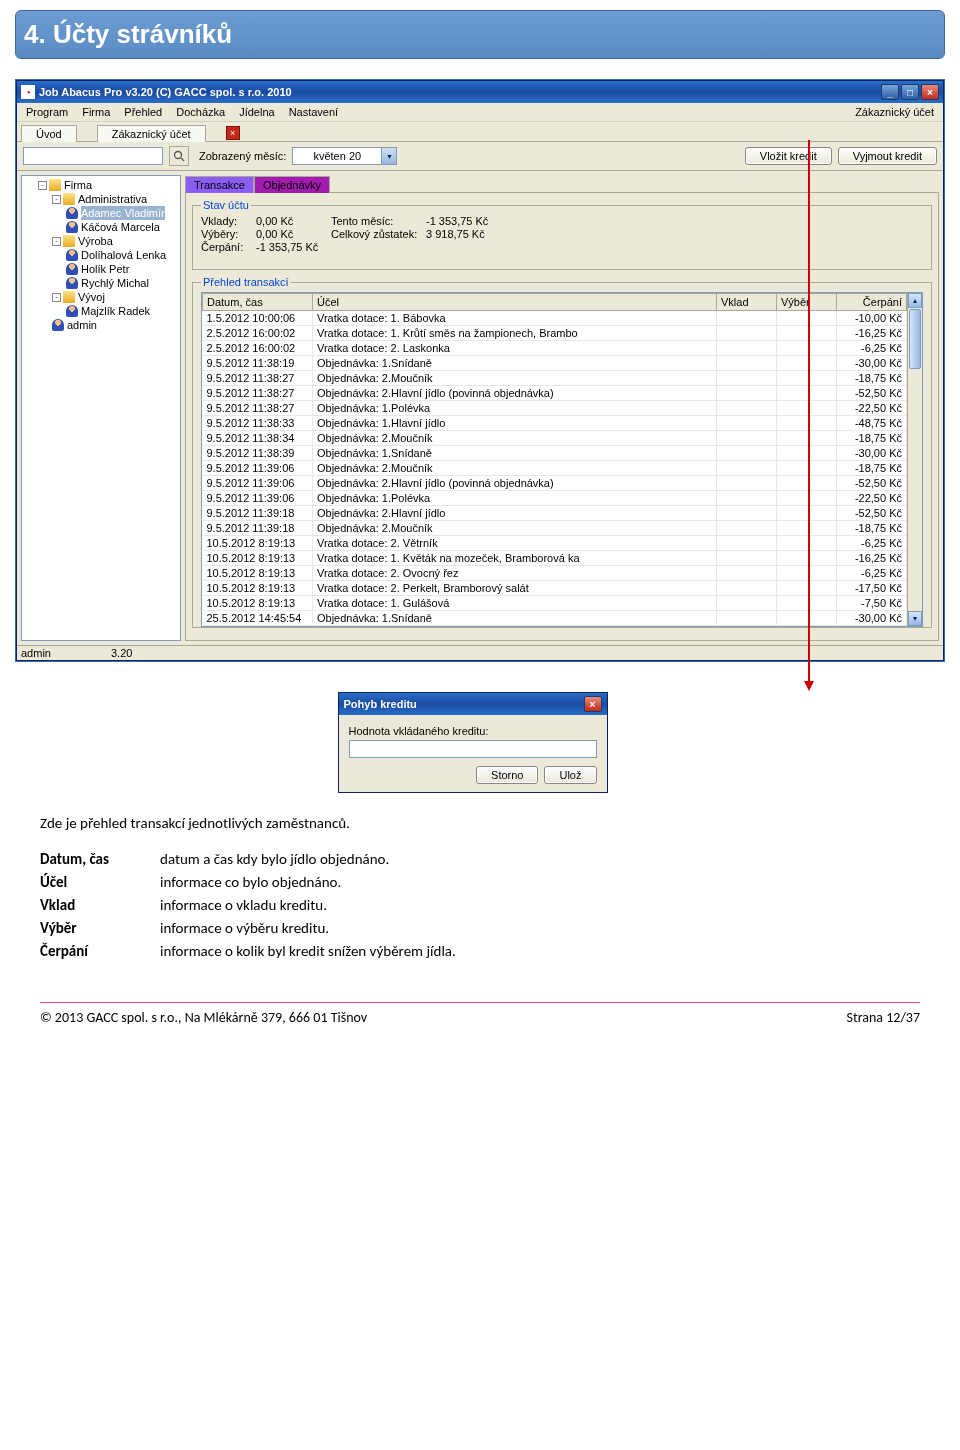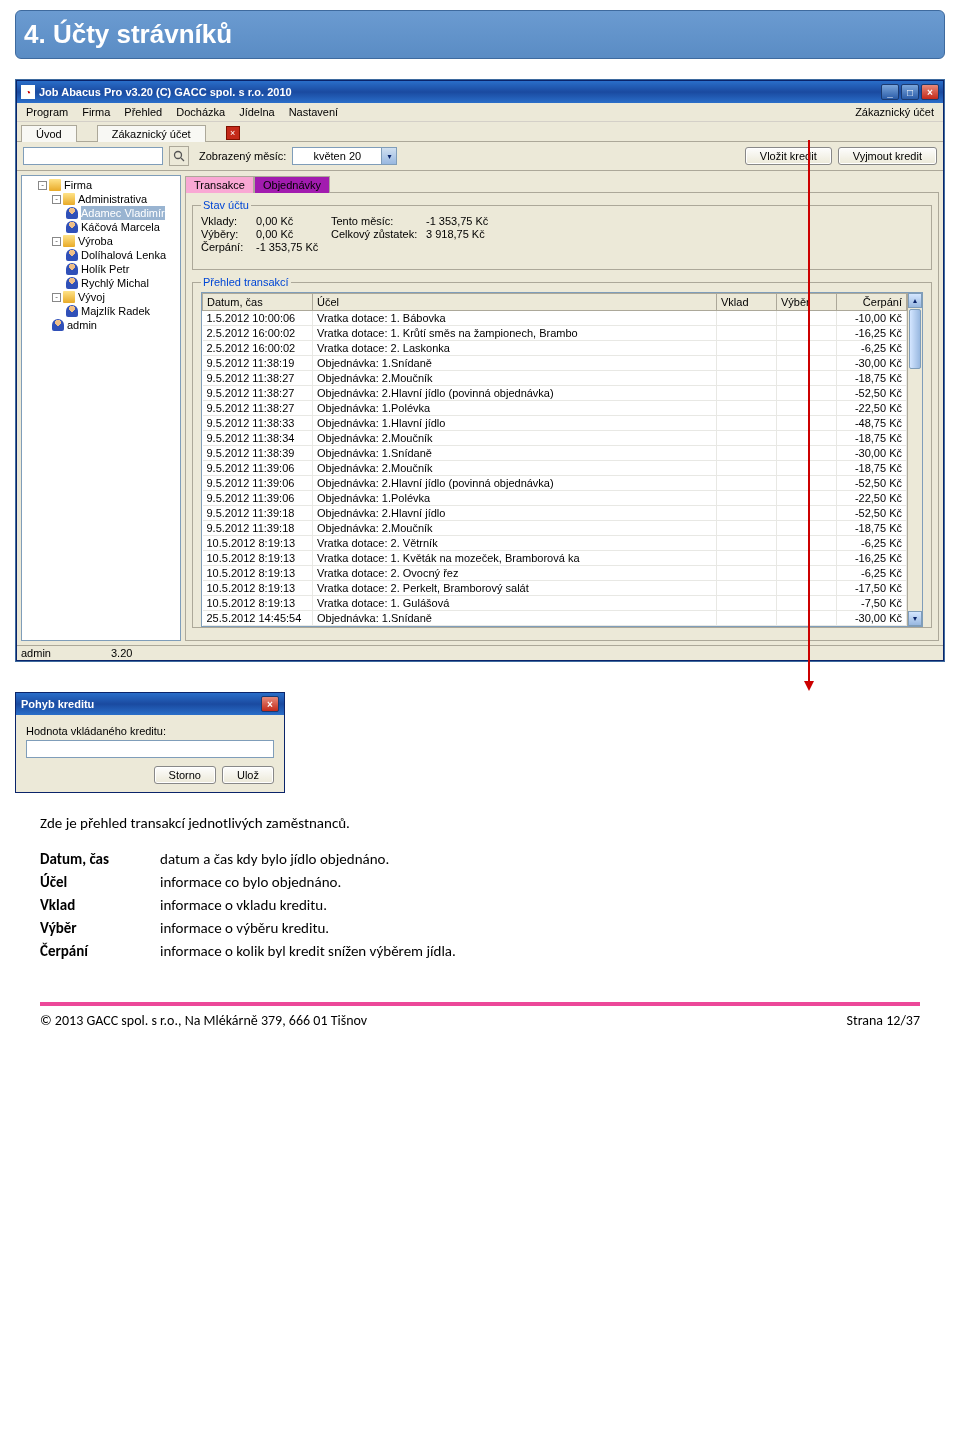--- a/index.html
+++ b/index.html
@@ -110,59 +110,59 @@
   .tree-row .exp { width:9px;height:9px;border:1px solid #888;display:inline-flex;align-items:center;justify-content:center;font-size:8px;margin-right:2px;color:#444;}
   .tree-row .ico { width:12px;height:12px;display:inline-block;margin-right:3px; }
   .ico.folder { background: linear-gradient(#ffe388,#e8aa28); border-radius:1px; }
   .ico.person { background: radial-gradient(circle at 50% 30%, #f0c088 30%, #3050b8 30%); border-radius:50% 50% 2px 2px; }
   .tree-row.selected span.txt { background:#99b4d1; color:#fff; }
   .indent1{padding-left:14px;} .indent2{padding-left:28px;} .indent3{padding-left:42px;}
   
   .rightpanel { flex:1; margin:4px 4px 4px 0; display:flex; flex-direction:column; background:#ece9d8;}
   .ptabs { display:flex; }
   .ptabs .ptab { border:1px solid #aca899;border-bottom:none;padding:2px 8px;background:#a21caf;position:relative;top:1px;font-size:11px;cursor:pointer;}
-  .ptabs .ptab.active{background:#f9a8d4;}
+  .ptabs .ptab.active{background:#8b5cf6;}
   .rightpanel-inner{ border:1px solid #aca899; padding:6px; flex:1; background:#ece9d8; }
   
   fieldset { border:1px solid #aca899; padding:4px 8px 16px 8px; margin:0 0 6px 0; font-size:11px; }
   legend { color:#0046d5; }
   .info-grid { display:grid; grid-template-columns: 55px 75px 95px 80px; row-gap:1px; }
   
   .trans-table-wrap { display:flex; background:#fff; border:1px solid #7f9db9; }
   .trans-table { flex:1; border-collapse:collapse; font-size:11px; width:100%; }
   .trans-table th { background:#ece9d8; border:1px solid #aca899; padding:2px 4px; text-align:left; font-weight:normal; }
   .trans-table td { border-bottom:1px solid #e8e8e4; border-right:1px solid #e8e8e4; padding:1px 4px; height:15px; }
   .trans-table td:last-child, .trans-table th:last-child { text-align:right; }
   .scroll-v { width:15px; background:#ece9d8; border-left:1px solid #aca899; position:relative; }
   .scroll-v .arr { height:15px; background:linear-gradient(#d4e6ff,#98b8e0);display:flex;align-items:center;justify-content:center;font-size:8px;color:#0a246a;border:1px solid #7f9db9;cursor:pointer;}
   .scroll-v .thumb{ position:absolute;top:16px;left:1px;right:1px;height:60px;background:linear-gradient(90deg,#d4e6ff,#98b8e0);border:1px solid #7f9db9;border-radius:2px;cursor:pointer;}
   
   .statusbar { background:#ece9d8;border-top:1px solid #aca899;padding:1px 4px;display:flex;gap:60px;font-size:11px;}
   
-  .dialog-wrap { display:flex; justify-content:flex-start; margin:30px 30px 20px 15px; position:relative;}
+  .dialog-wrap { display:flex; justify-content:center; margin:30px 30px 20px 15px; position:relative;}
   .red-arrow {
     position:absolute; top:-552px; right:120px; width:2px; height:548px;
     background:#c00;
   }
   .red-arrow::after{
     content:""; position:absolute; bottom:-8px; left:-4px;
     border:5px solid transparent; border-top:10px solid #c00;
   }
   .dialog { width:270px; border:1px solid #0a246a; background:#ece9d8; font-family:Tahoma,sans-serif; font-size:11px; }
   .dlg-title { background:linear-gradient(#2a6ec9,#1a4aa0 50%,#2a6ec9); color:#fff;font-weight:bold;padding:3px 5px;display:flex;align-items:center;}
   .dlg-body { padding:10px 10px 8px 10px; }
   .dlg-input { width:100%; border:1px solid #7f9db9; height:18px; padding:1px 3px; font-size:11px;}
   .dlg-btns { display:flex; justify-content:flex-end; gap:6px; margin-top:8px;}
   
   .text-block { margin:20px 40px; font-family:Calibri,Arial,sans-serif; font-size:15px; line-height:1.4; }
   .defs { display:grid; grid-template-columns:120px 1fr; row-gap:2px; }
   .defs b { font-weight:bold; }
   
   .page-footer {
-    border-top:4px solid #ec4899; margin:40px 40px 0 40px; padding:6px 0 20px 0;
+    border-top:1px solid #ec4899; margin:40px 40px 0 40px; padding:6px 0 20px 0;
     display:flex; justify-content:space-between; font-family:Calibri,Arial,sans-serif; font-size:14px;
   }
 </style>
 </head>
 <body>
 
 <div class="doc-header">
   <span>4. Účty strávníků</span>
 </div>
 

